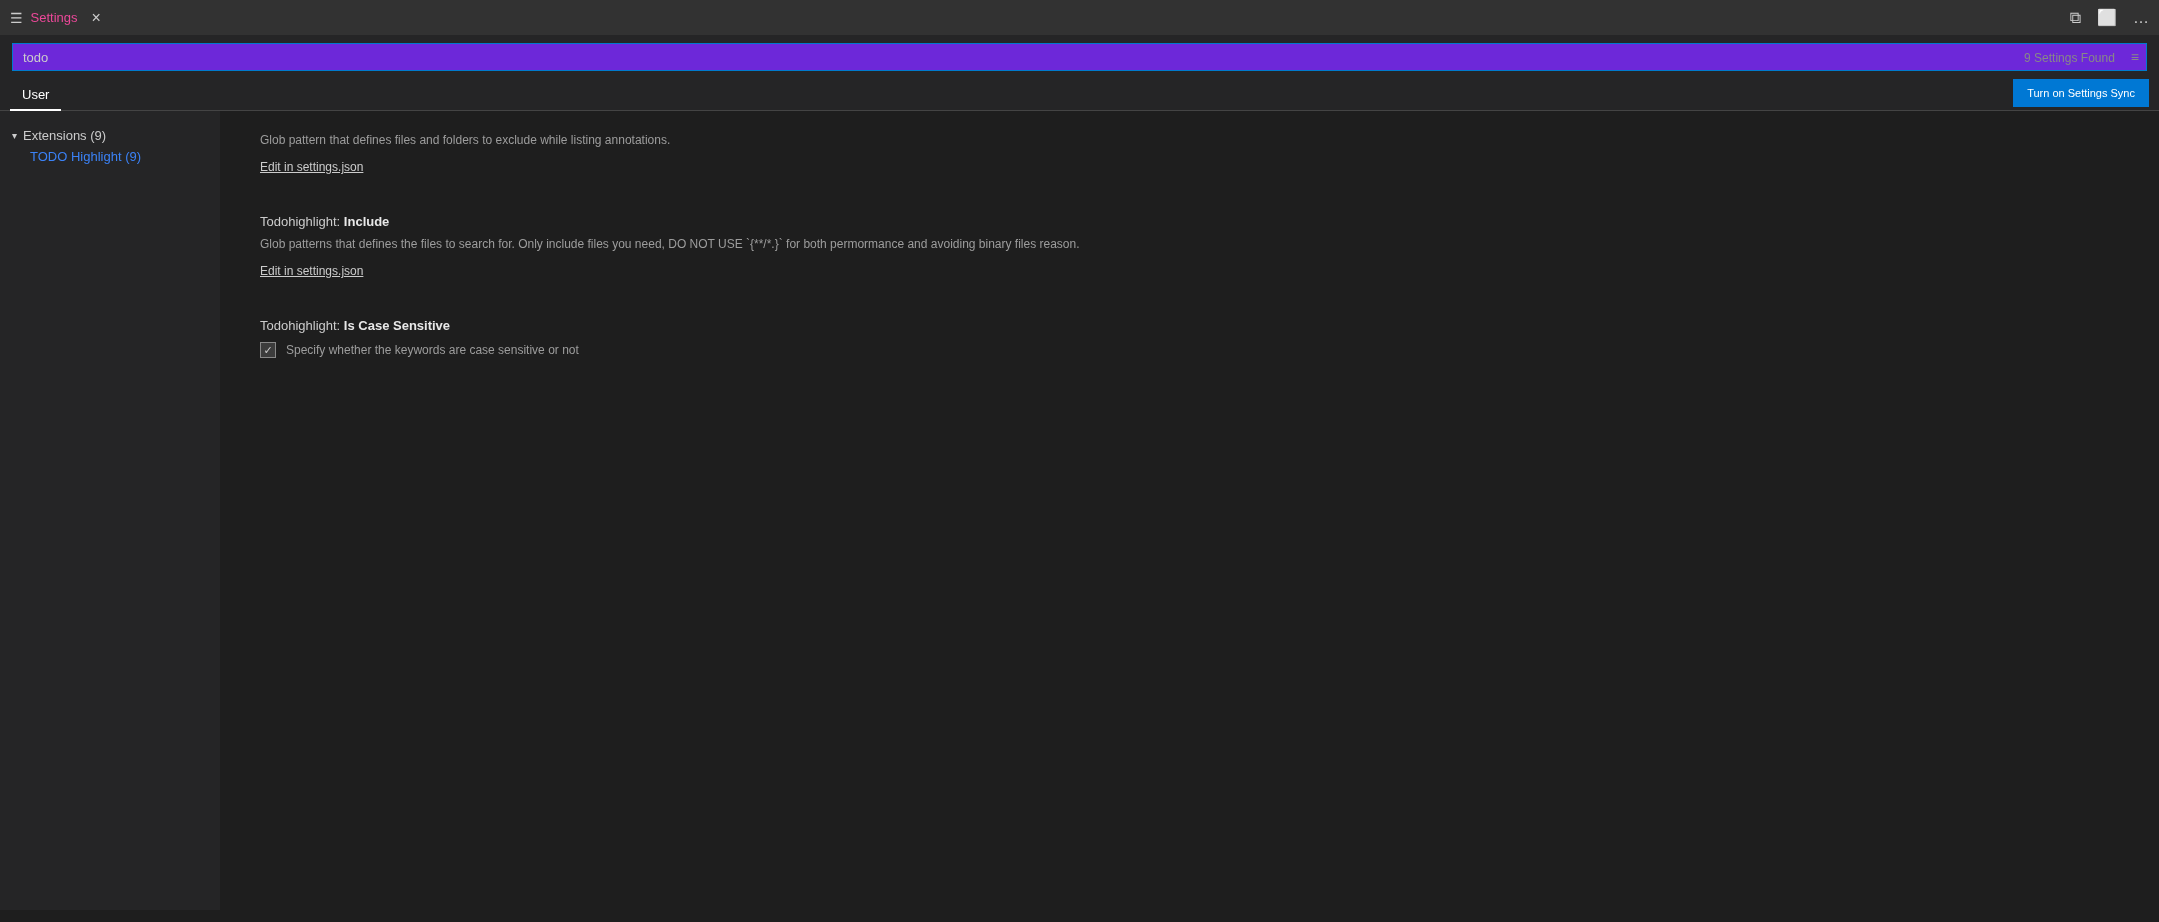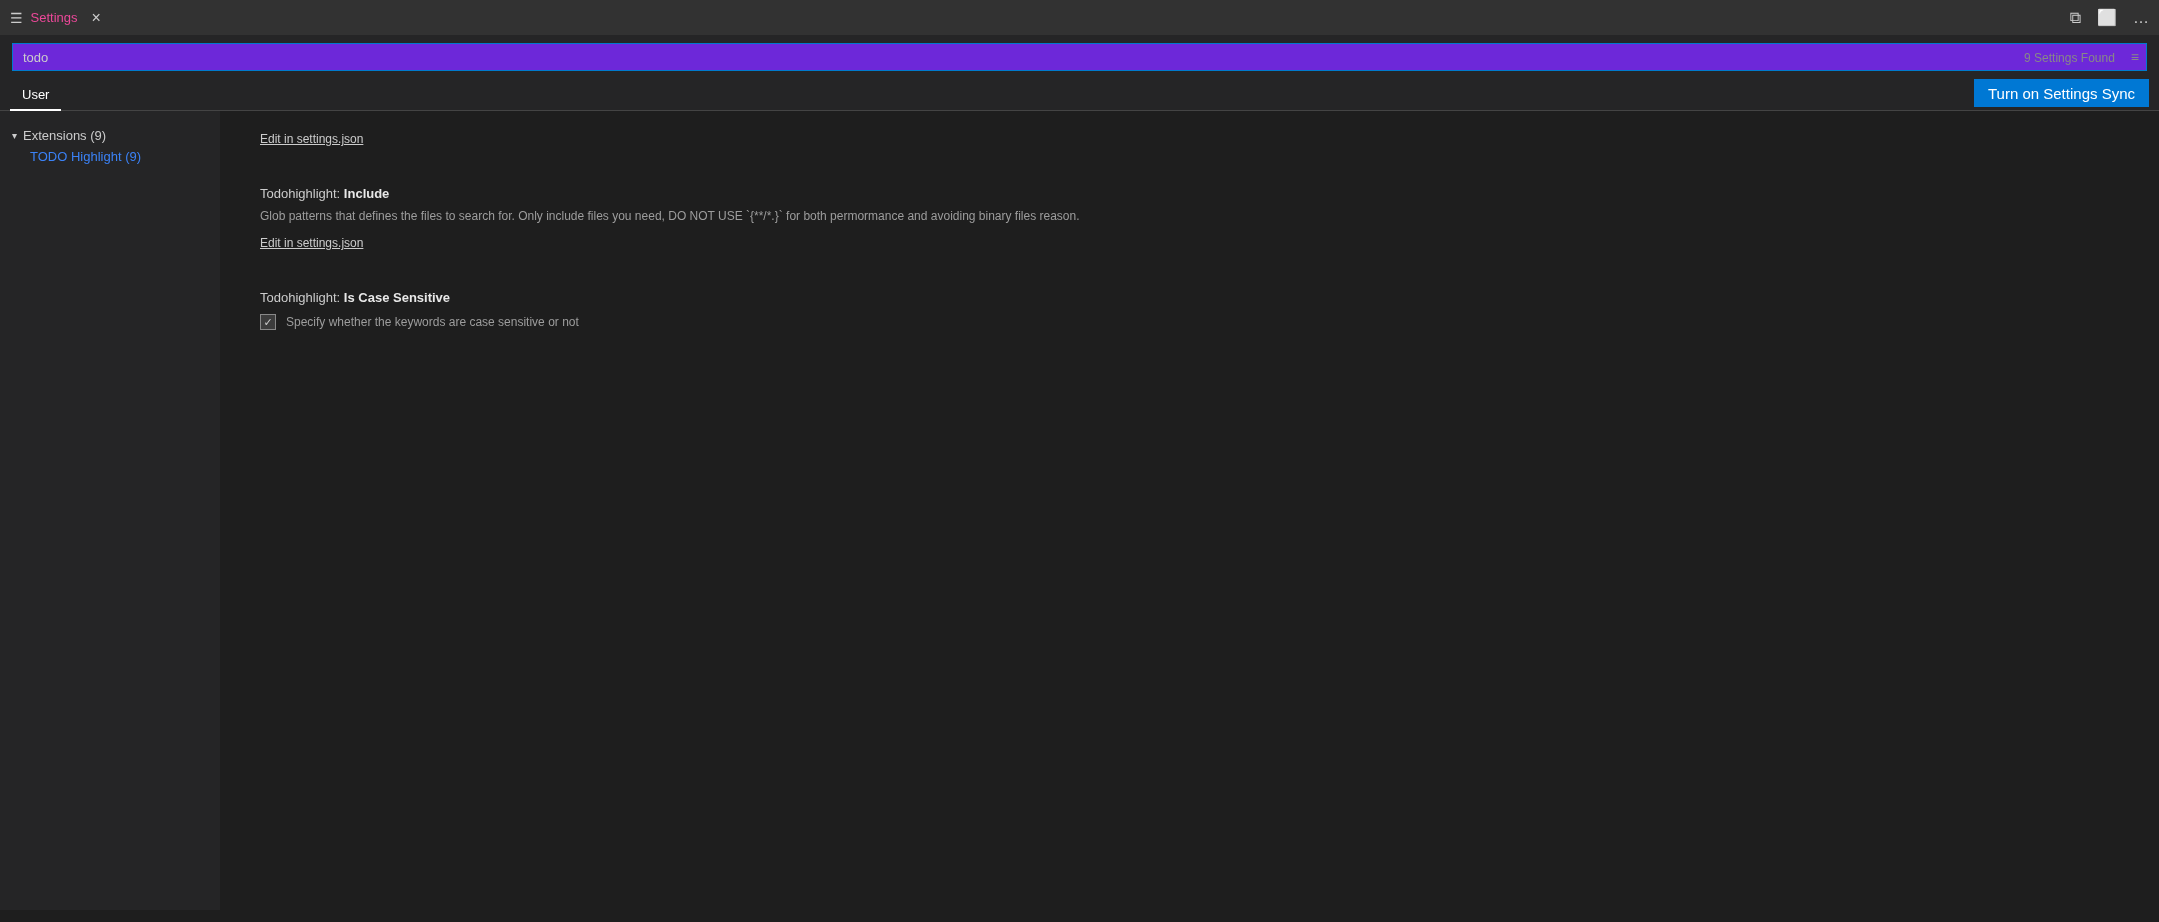--- a/index.html
+++ b/index.html
@@ -132,21 +132,21 @@
       right: 0;
       height: 2px;
       background-color: #ffffff;
     }
 
     .sync-button {
       background-color: #0078d4;
       color: #ffffff;
       border: none;
       padding: 6px 14px;
-      font-size: 15px;
+      font-size: 11px;
       cursor: pointer;
       white-space: nowrap;
       height: 28px;
     }
 
     .main-content {
       display: flex;
       height: calc(922px - 35px - 44px - 44px);
       background-color: #1e1e1e;
     }
@@ -284,20 +284,21 @@
       </div>
       <div class="sidebar-item">
         <span>TODO Highlight (9)</span>
       </div>
     </div>
   </div>
 
   <div class="settings-content">
 
     <div class="setting-block">
+      <div class="setting-description">Glob pattern that defines files and folders to exclude while listing annotations.</div>
       <span class="edit-link">Edit in settings.json</span>
     </div>
 
     <div class="setting-block">
       <div class="setting-title">
         <span>Todohighlight: </span><strong>Include</strong>
       </div>
       <div class="setting-description">Glob patterns that defines the files to search for. Only include files you need, DO NOT USE `{**/*.}` for both permormance and avoiding binary files reason.</div>
       <span class="edit-link">Edit in settings.json</span>
     </div>

